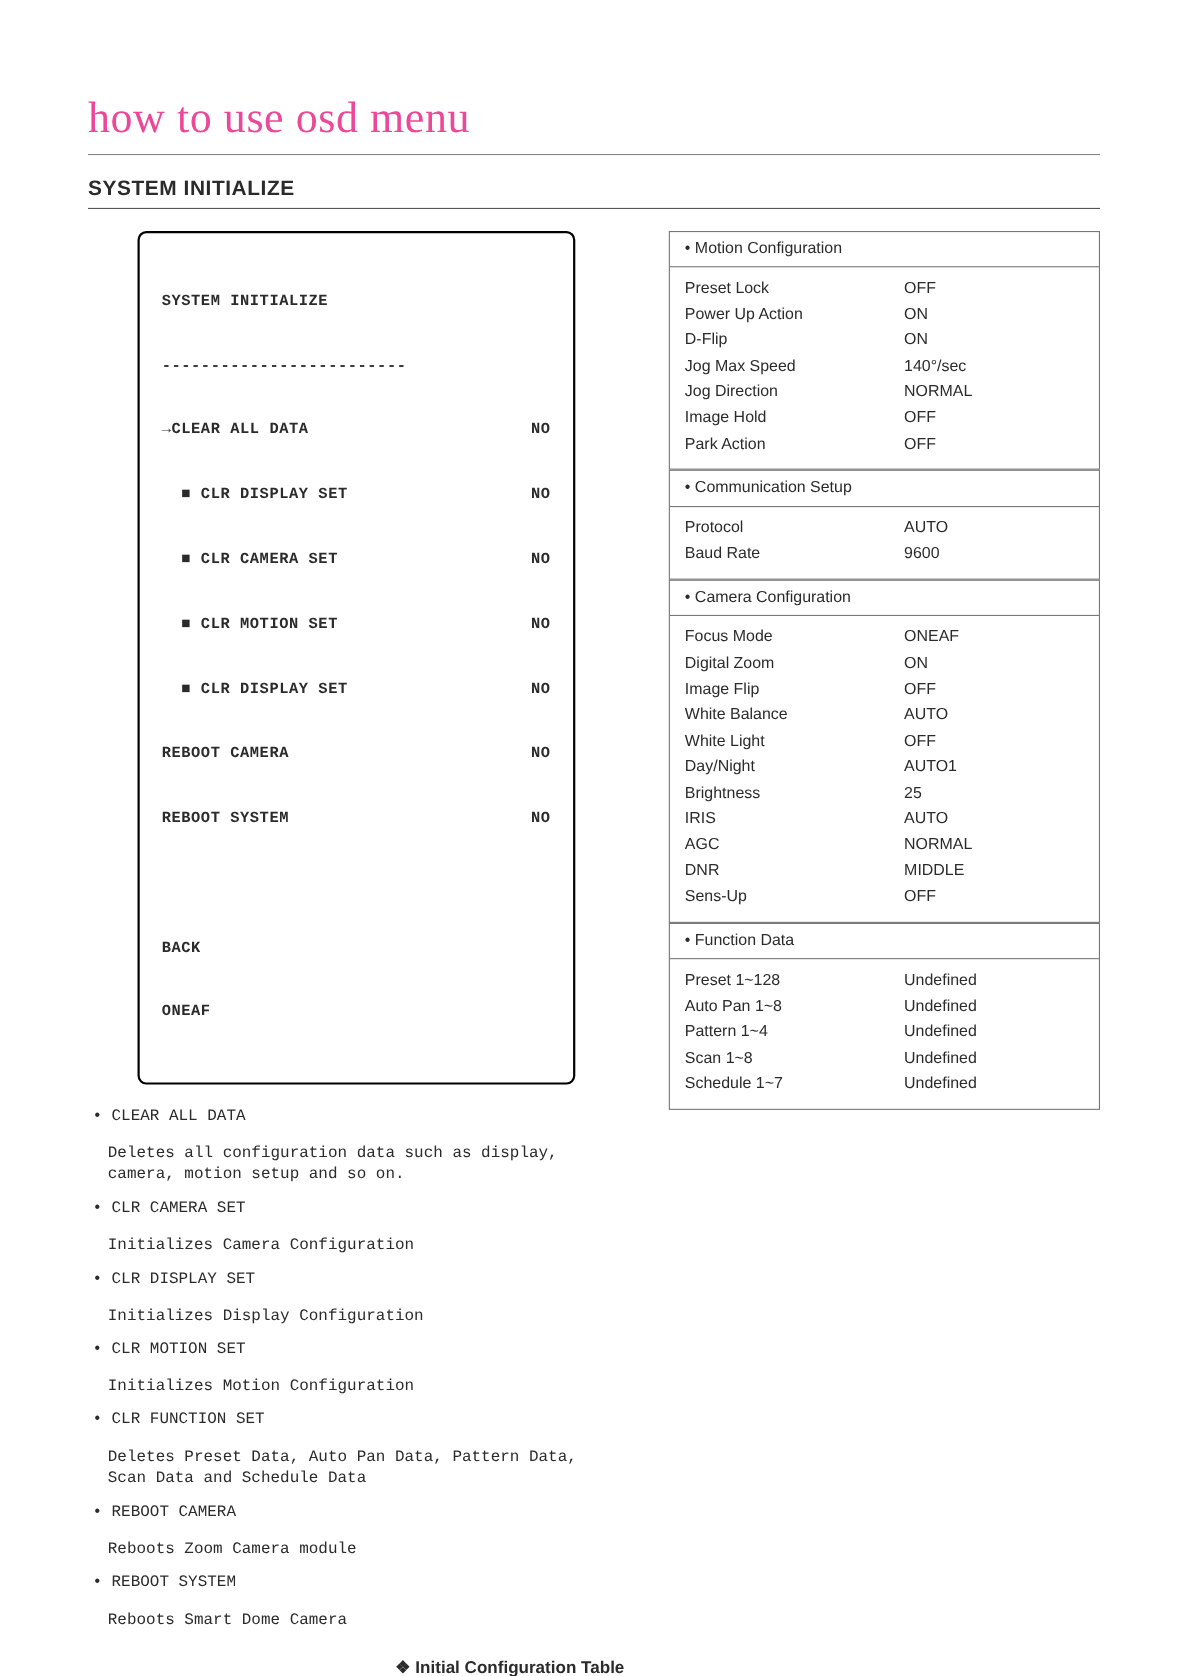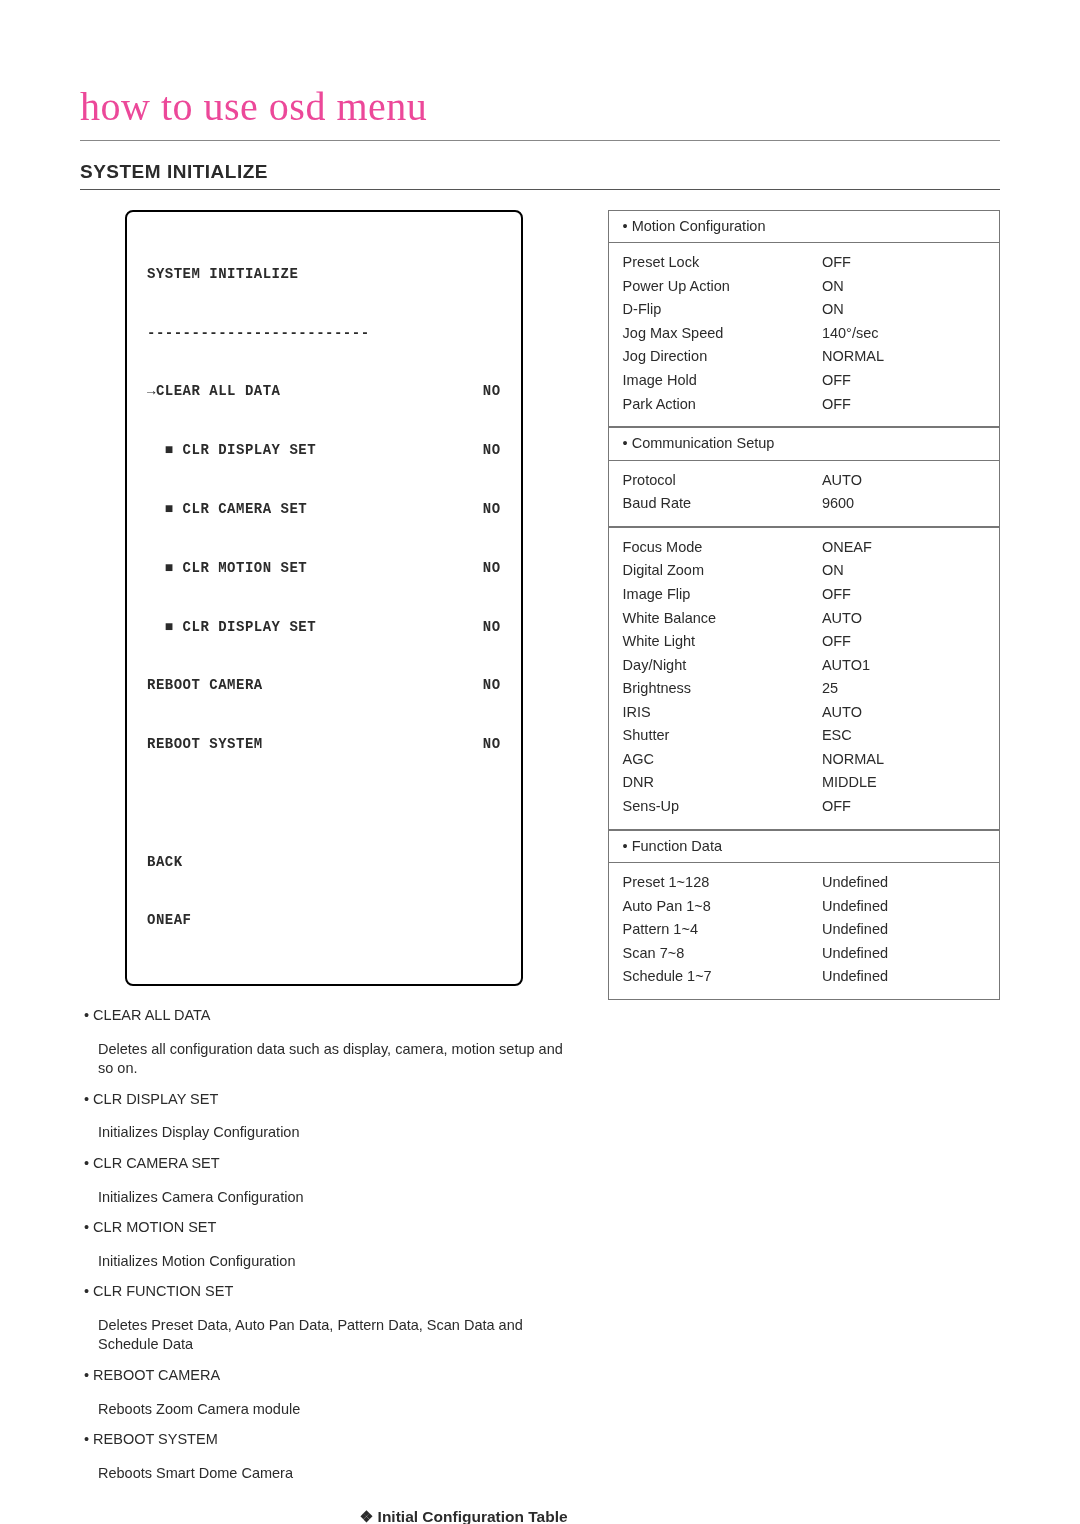--- a/index.html
+++ b/index.html
@@ -6,21 +6,21 @@
     body { font-family: Arial, Helvetica, sans-serif; font-size:14.5px; color:#2b2b2b; background:#fff; width:1080px; margin:0 auto; padding:80px 80px 40px; line-height:1.35; }
     .page-title { font-family: Georgia, 'Times New Roman', serif; font-size:40px; font-weight:300; letter-spacing:0.5px; color:#ec4899; border-bottom:1px solid #888; padding-bottom:6px; margin-bottom:18px; }
     .section-title { font-size:19px; font-weight:bold; margin-bottom:4px; letter-spacing:0.5px; }
     .hr-thin { border:none; border-top:1px solid #555; margin-bottom:20px; }
     .cols { display:flex; gap:40px; align-items:flex-start; }
     .left { flex:0 0 53%; }
     .right { flex:1 1 auto; }
     .osd-box { border:2px solid #000; border-radius:8px; padding:14px 20px 14px 20px; font-family: 'Courier New', monospace; font-size:14px; font-weight:bold; letter-spacing:0.5px; margin:0 45px 20px 45px; white-space:pre; line-height:1.4; }
     .osd-row { display:flex;gap:40px; }
     .osd-row .name { flex:1; }
-    ul.desc { list-style:none; padding-left:18px; }
+    ul.desc { list-style:none; padding-left:18px;font-family:Liberation Mono, monospace; }
     ul.desc > li { margin-bottom:11px; }
     ul.desc > li .head { font-size:14.5px; }
     ul.desc > li .head::before { content:"• "; margin-left:-14px; }
     ul.desc > li .body { font-size:14.5px; margin-top:14px; }
     .subhead { font-weight:bold; font-size:15.5px; margin:24px 0 14px 0;text-align:right; }
     .subhead::before { content:"❖ "; }
     .cfg-table { border:1px solid #777; font-size:14.5px; }
     .cfg-table .chead { border-bottom:1px solid #777; padding:6px 14px; }
     .cfg-table .chead::before { content:"•  "; }
     .cfg-table .cbody { padding:8px 14px 10px; }
@@ -53,28 +53,28 @@
       <div>BACK</div>
       <div>ONEAF</div>
     </div>
 
     <ul class="desc">
       <li>
           <div class="head">CLEAR ALL DATA</div>
           <div class="body">Deletes all configuration data such as display, camera, motion setup and so on.</div>
         </li>
       <li>
+          <div class="head">CLR CAMERA SET</div>
+          <div class="body">Initializes Camera Configuration</div>
+        </li>
+      <li>
           <div class="head">CLR DISPLAY SET</div>
           <div class="body">Initializes Display Configuration</div>
         </li>
       <li>
-          <div class="head">CLR CAMERA SET</div>
-          <div class="body">Initializes Camera Configuration</div>
-        </li>
-      <li>
           <div class="head">CLR MOTION SET</div>
           <div class="body">Initializes Motion Configuration</div>
         </li>
       <li>
           <div class="head">CLR FUNCTION SET</div>
           <div class="body">Deletes Preset Data, Auto Pan Data, Pattern Data, Scan Data and Schedule Data</div>
         </li>
       <li>
           <div class="head">REBOOT CAMERA</div>
           <div class="body">Reboots Zoom Camera module</div>
@@ -142,20 +142,21 @@
             <span class="v">AUTO</span>
           </div>
         <div class="crow">
             <span class="k">Baud Rate</span>
             <span class="v">9600</span>
           </div>
       </div>
     </div>
 
     <div class="cfg-table">
+      <div class="chead">Camera Configuration</div>
       <div class="cbody">
         <div class="crow">
             <span class="k">Focus Mode</span>
             <span class="v">ONEAF</span>
           </div>
         <div class="crow">
             <span class="k">Digital Zoom</span>
             <span class="v">ON</span>
           </div>
         <div class="crow">
@@ -176,24 +177,20 @@
           </div>
         <div class="crow">
             <span class="k">Brightness</span>
             <span class="v">25</span>
           </div>
         <div class="crow">
             <span class="k">IRIS</span>
             <span class="v">AUTO</span>
           </div>
         <div class="crow">
-            <span class="k">Shutter</span>
-            <span class="v">ESC</span>
-          </div>
-        <div class="crow">
             <span class="k">AGC</span>
             <span class="v">NORMAL</span>
           </div>
         <div class="crow">
             <span class="k">DNR</span>
             <span class="v">MIDDLE</span>
           </div>
         <div class="crow">
             <span class="k">Sens-Up</span>
             <span class="v">OFF</span>
@@ -210,21 +207,21 @@
           </div>
         <div class="crow">
             <span class="k">Auto Pan 1~8</span>
             <span class="v">Undefined</span>
           </div>
         <div class="crow">
             <span class="k">Pattern 1~4</span>
             <span class="v">Undefined</span>
           </div>
         <div class="crow">
-            <span class="k">Scan 7~8</span>
+            <span class="k">Scan 1~8</span>
             <span class="v">Undefined</span>
           </div>
         <div class="crow">
             <span class="k">Schedule 1~7</span>
             <span class="v">Undefined</span>
           </div>
       </div>
     </div>
   </div>
 </div>

